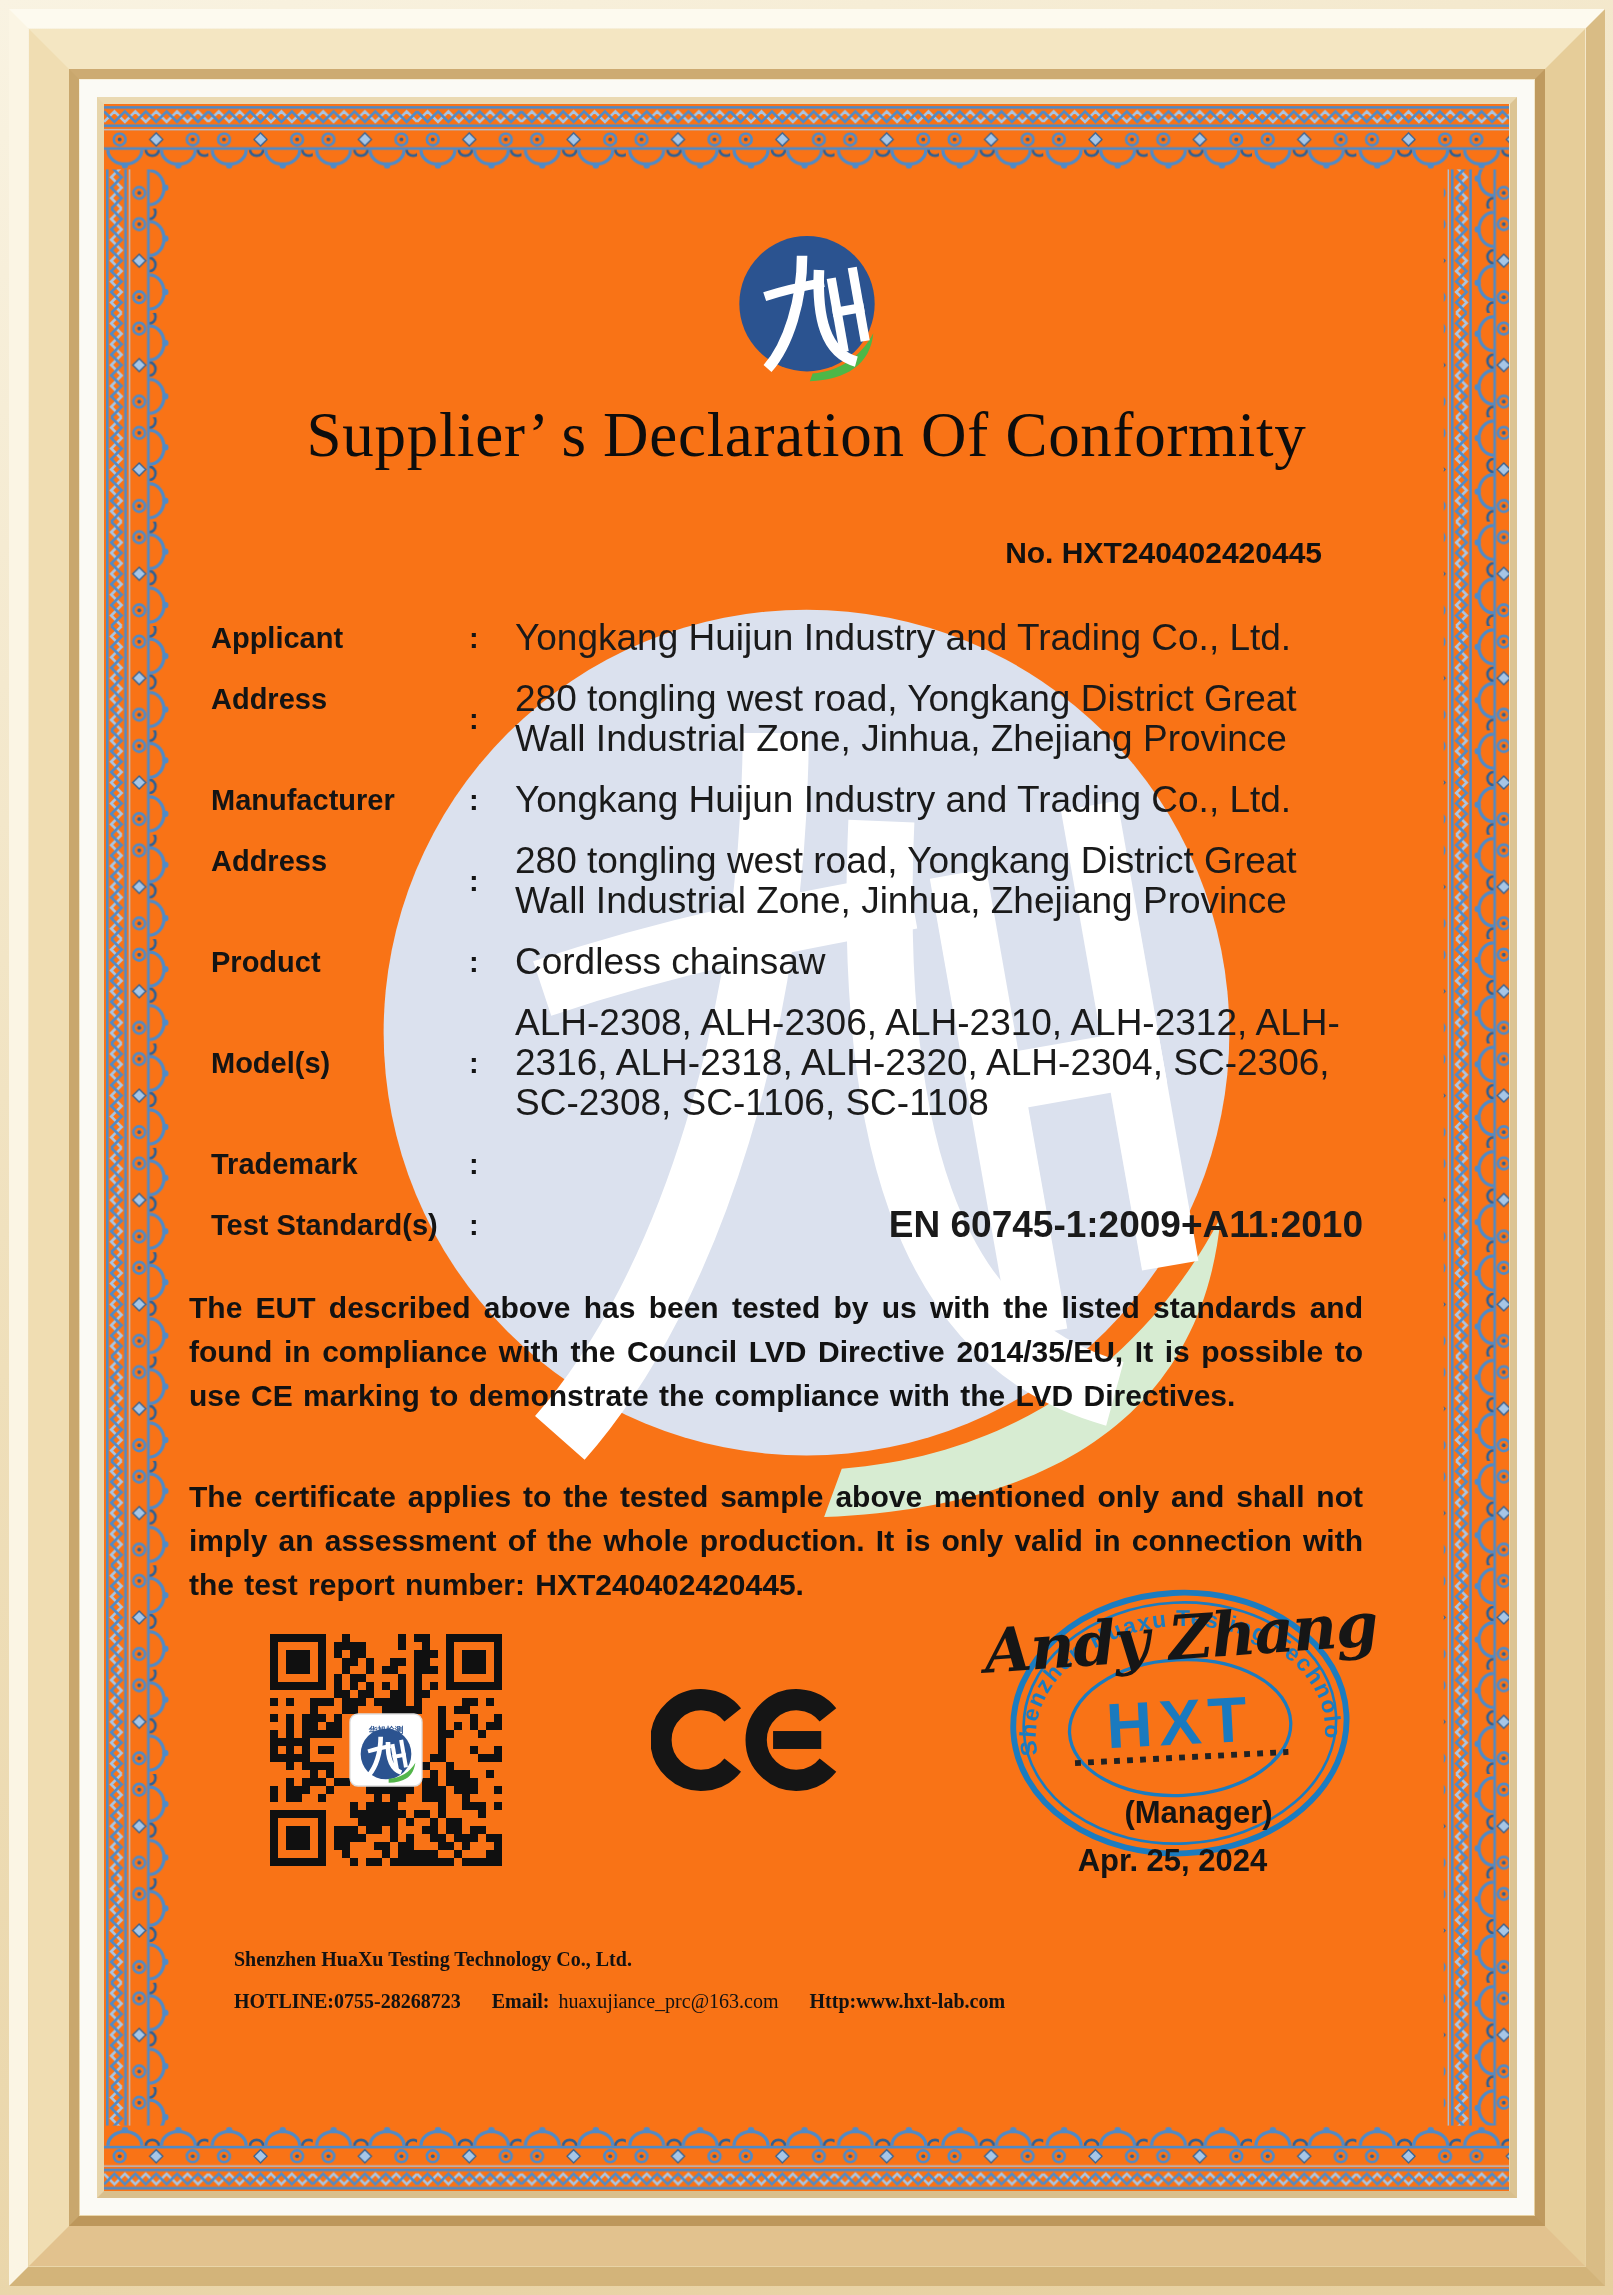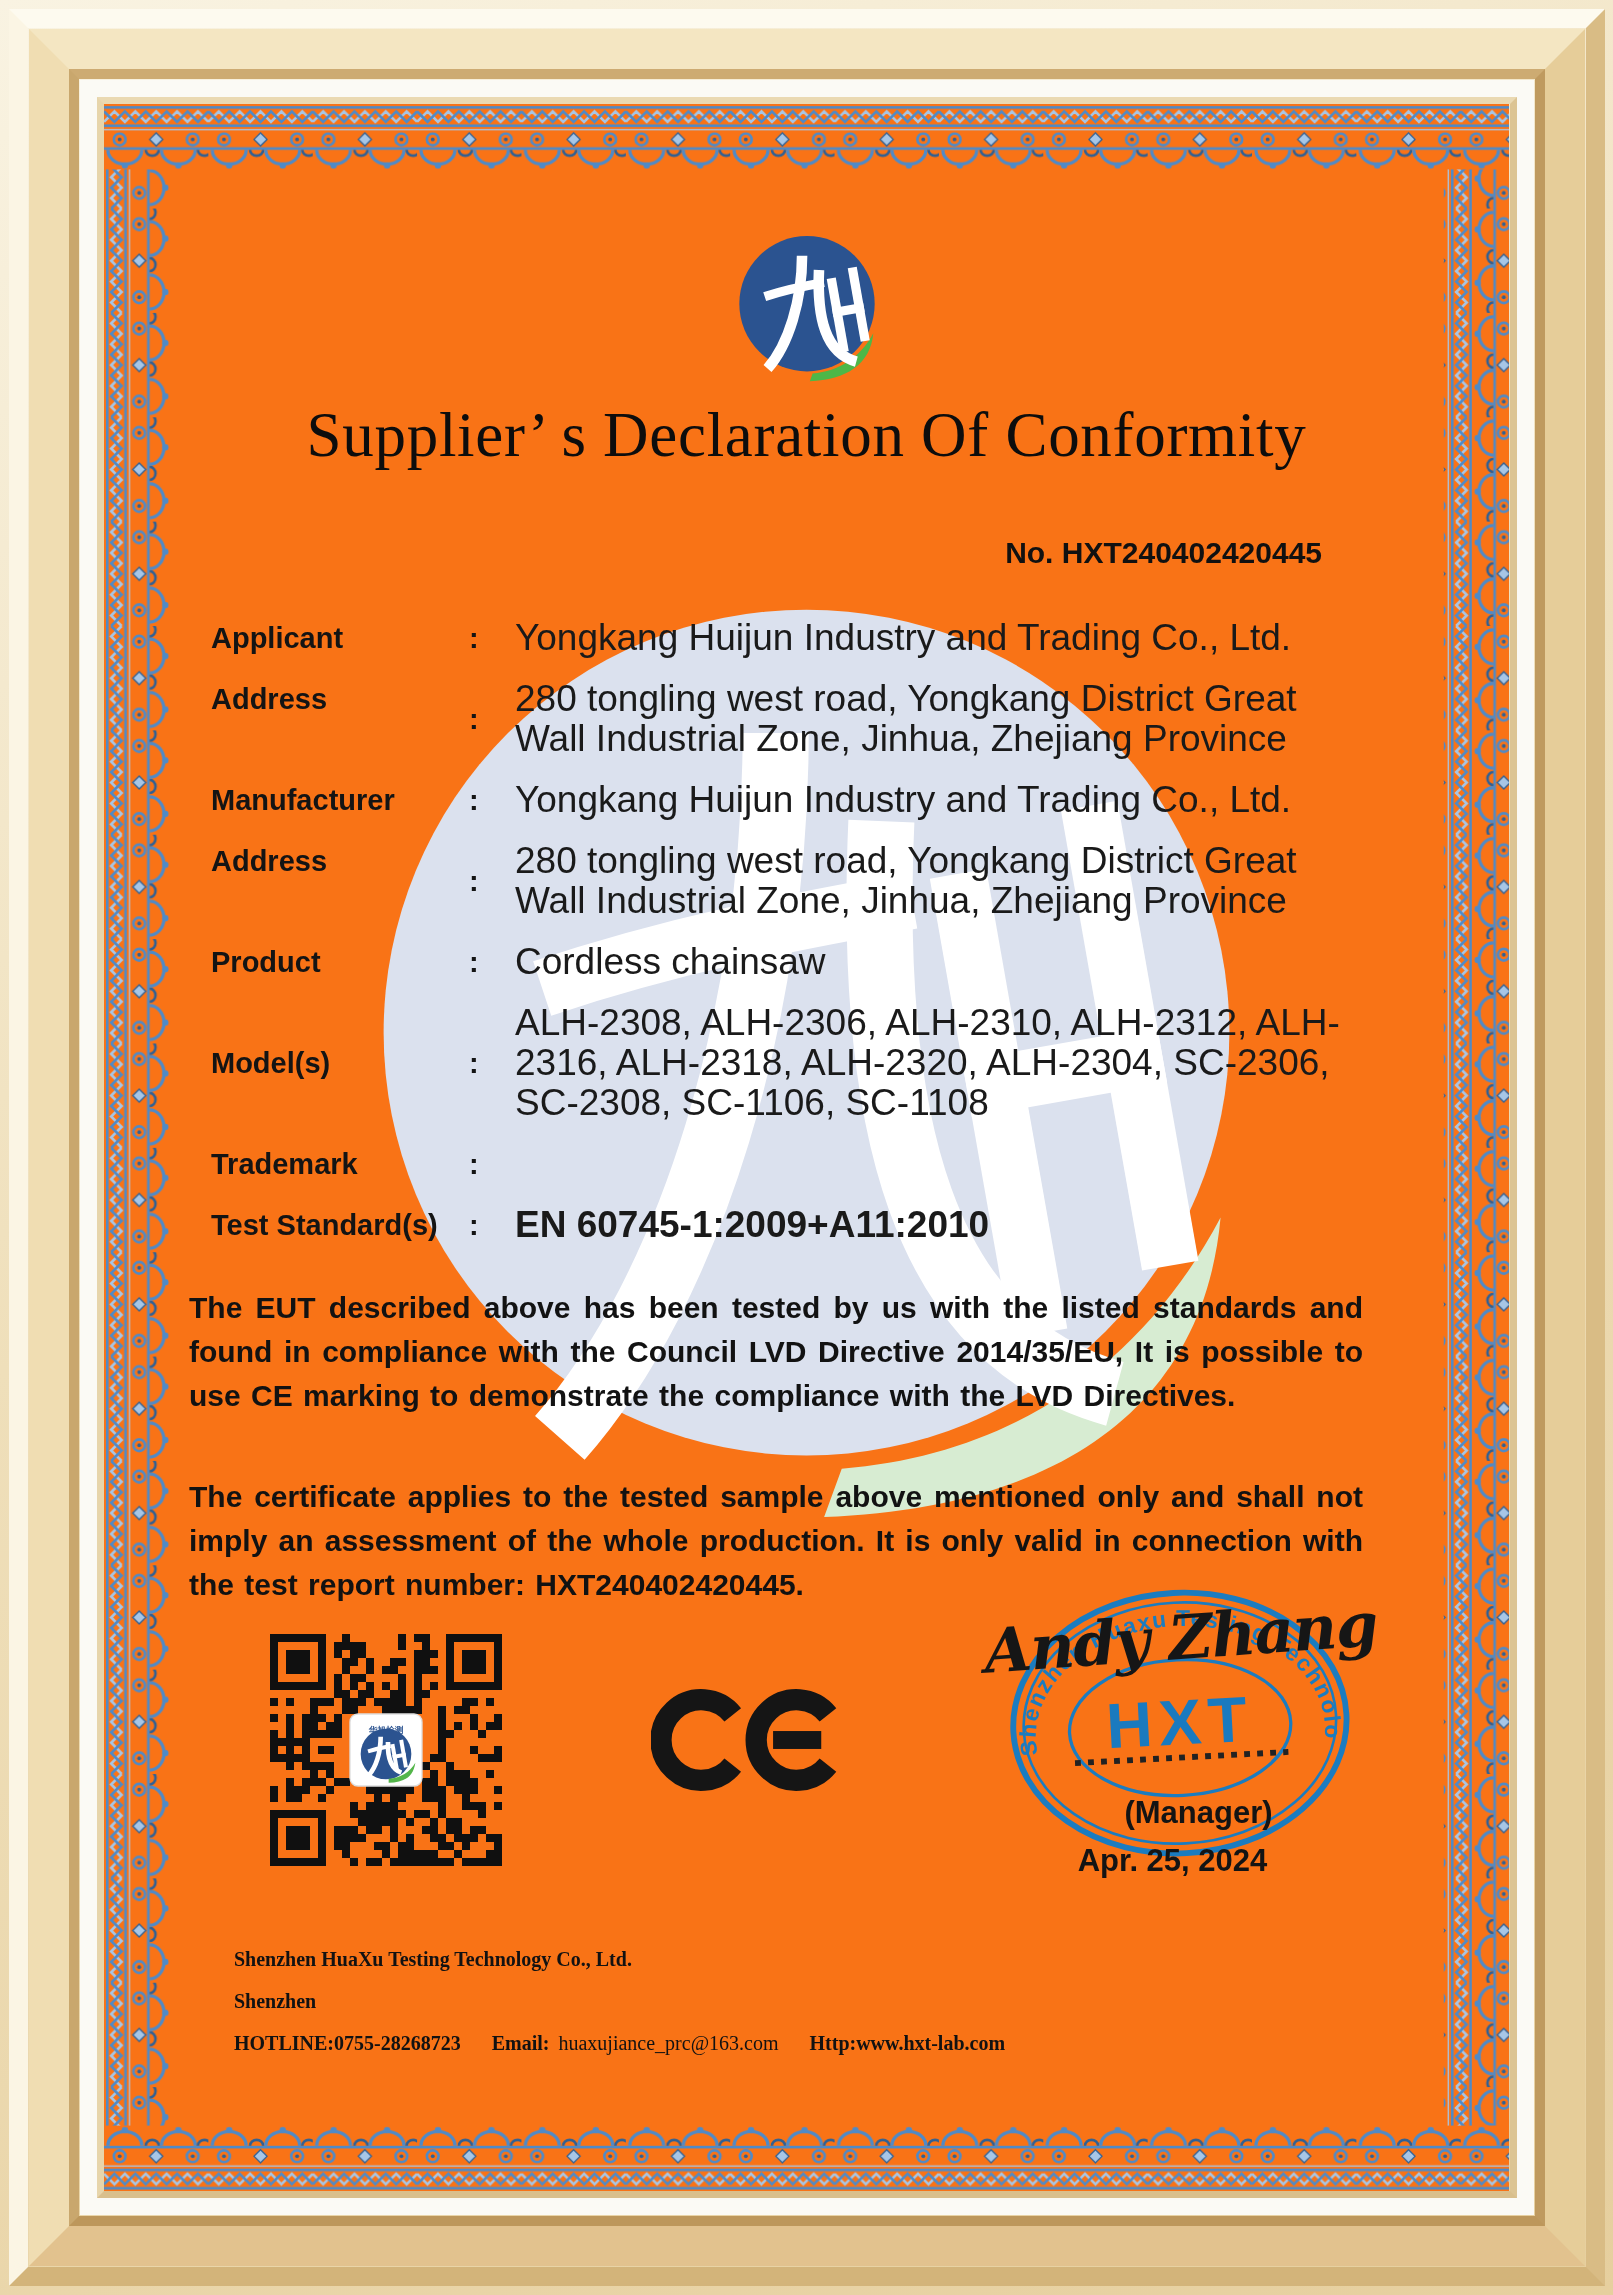--- a/index.html
+++ b/index.html
@@ -28,21 +28,21 @@
          font-family:"Liberation Serif",serif;font-weight:normal;
          font-size:63px;color:#0d0d0d;letter-spacing:0.7px;}
   .certno{top:432px;right:187px;font-size:30px;font-weight:bold;color:#111;}
   
   .fields{left:85px;top:514px;width:1174px;display:flex;flex-direction:column;gap:21px;}
   .row{display:grid;grid-template-columns:280px 46px 848px;}
   .lbl{font-weight:bold;font-size:29px;line-height:40px;color:#141414;align-self:start;margin-left:22px;}
   .row.center-lbl .lbl{align-self:center;}
   .colon{font-weight:bold;font-size:29px;line-height:40px;color:#141414;align-self:center;}
   .val{font-size:37px;line-height:40px;color:#1a1a1a;}
-  .val.bold{font-weight:bold;}
+  .val.bold{font-weight:bold;text-align:right;}
   
   .para{left:85px;width:1174px;margin:0;font-size:30px;line-height:44px;
         font-weight:bold;color:#121212;text-align:justify;word-spacing:2px;}
   .p1{top:1182px;} .p2{top:1371px;}
   
   .qr{left:166px;top:1530px;width:232px;height:232px;}
   .ce{left:547px;top:1581px;width:196px;height:110px;}
   .stampwrap{left:892px;top:1479px;width:368px;height:284px;transform:rotate(-3deg);z-index:3;}
   .signature{left:861px;top:1498px;width:431px;text-align:center;z-index:4;
              font-family:"DejaVu Serif",serif;font-style:italic;font-weight:bold;
@@ -604,21 +604,20 @@
       <text x="282" y="248" text-anchor="middle" font-family="Liberation Sans, sans-serif" font-size="98" font-weight="bold" fill="#1a7abf" letter-spacing="10">HXT</text>
       <line x1="118" y1="268" x2="446" y2="268" stroke="#222222" stroke-width="9" stroke-dasharray="9 11"></line>
     </svg>
 
     <div class="content-el signature">Andy Zhang</div>
     <div class="content-el manager">(Manager)</div>
     <div class="content-el datetxt">Apr. 25, 2024</div>
 
     <div class="content-el footer">
       <div>Shenzhen HuaXu Testing Technology Co., Ltd.</div>
-      <div>Shenzhen</div>
       <div class="fline">
         <span class="seg"><span>HOTLINE:</span><span>0755-28268723</span></span>
         <span class="email-label">Email:</span>
         <span class="seg email">huaxujiance_prc@163.com</span>
         <span class="seg">Http:www.hxt-lab.com</span>
       </div>
     </div>
 
   </div>
 </div>

